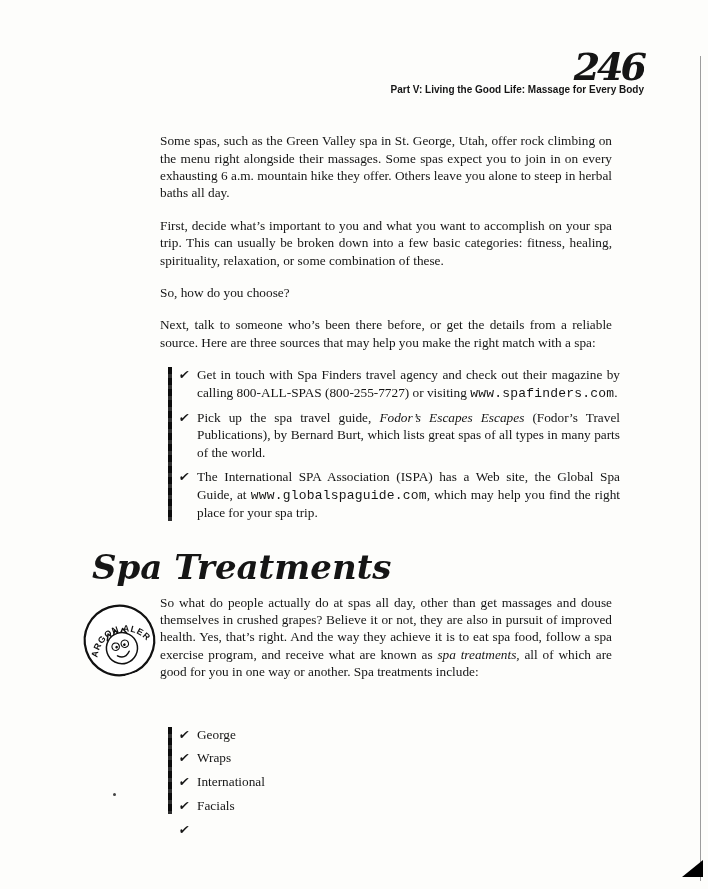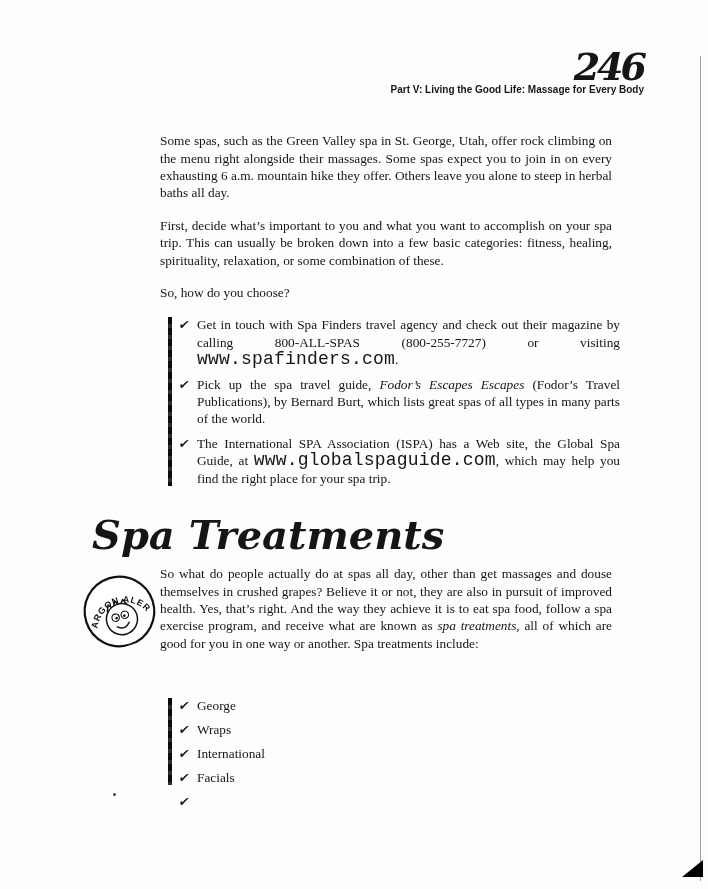--- a/index.html
+++ b/index.html
@@ -52,21 +52,21 @@
   .body-text {
     margin: 0 0 15px 160px;
     width: 452px;
     font-size: 13.3px;
     line-height: 17.4px;
     text-align: justify;
   }
   .ital { font-style: italic; }
   .mono {
     font-family: "Liberation Mono", monospace;
-    font-size: 18px;
+    font-size: 13px;
     letter-spacing: 0.2px;
   }
 
   
   .bullet-block {
     position: relative;
     margin: 4px 0 18px 168px;
     width 444px;
     padding-left: 12px;
     width: 440px;
@@ -99,21 +99,21 @@
     transform: skewX(-10deg);
   }
   .treatments-block li { margin-bottom: 6.5px; }
 
   
   .section-heading {
     margin: 28px 0 10px 92px;
     font-family: "DejaVu Serif", serif;
     font-style: italic;
     font-weight: bold;
-    font-size: 40px;
+    font-size: 34px;
     letter-spacing: 0px;
     line-height: 1;
   }
 
   
   .jargon-row { position: relative; min-height: 128px; }
   .jargon-icon {
     position: absolute;
     left: 82px;
     top: 8px;
@@ -159,20 +159,21 @@
     <span class="page-number">246</span>
     <span class="part-title">Part V: Living the Good Life: Massage for Every Body</span>
     <span class="header-rule"></span>
   </div>
 
   <div class="main">
 
     <p class="body-text">Some spas, such as the Green Valley spa in St. George, Utah, offer rock climbing on the menu right alongside their massages. Some spas expect you to join in on every exhausting 6 a.m. mountain hike they offer. Others leave you alone to steep in herbal baths all day.</p>
     <p class="body-text">First, decide what’s important to you and what you want to accomplish on your spa trip. This can usually be broken down into a few basic categories: fitness, healing, spirituality, relaxation, or some combination of these.</p>
     <p class="body-text">So, how do you choose?</p>
+    <p class="body-text">Next, talk to someone who’s been there before, or get the details from a reliable source. Here are three sources that may help you make the right match with a spa:</p>
 
     <div class="bullet-block">
       <div class="accent-bar"></div>
       <ul class="check-list">
         <li>
           <span class="check">✔</span>
           <span><span>Get in touch with Spa Finders travel agency and check out their magazine by calling 800-ALL-SPAS (800-255-7727) or visiting </span><span class="mono">www.spafinders.com</span><span>.</span></span>
         </li>
         <li>
           <span class="check">✔</span>

